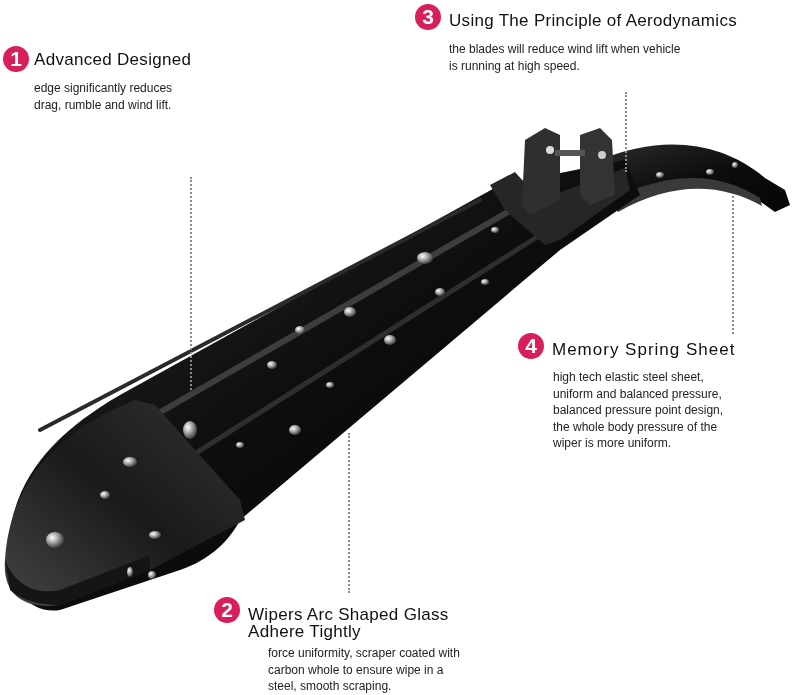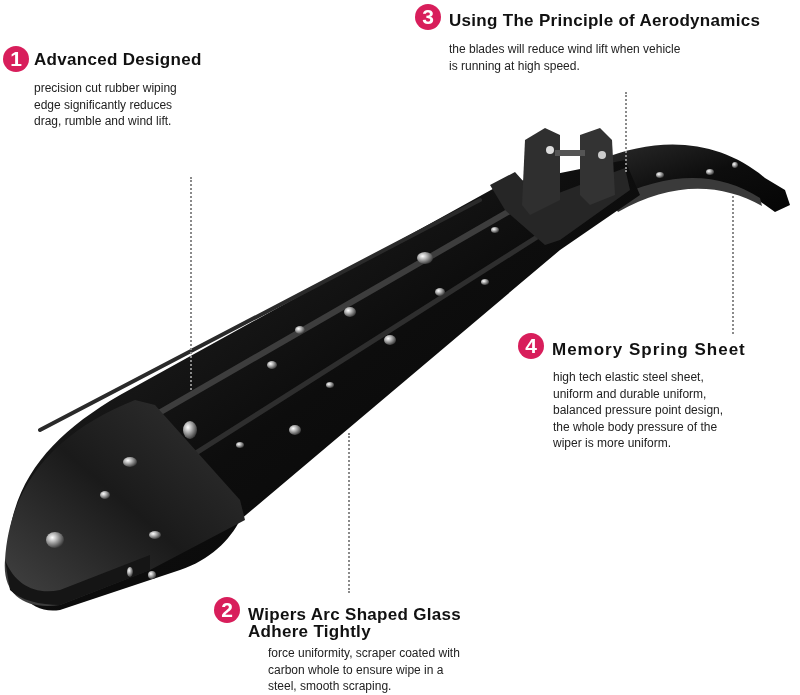--- a/index.html
+++ b/index.html
@@ -3,21 +3,21 @@
 <meta charset="utf-8">
 <style>
   html, body { margin:0; padding:0; background:#ffffff; }
   body { width:800px; height:695px; position:relative; overflow:hidden;
          font-family:"Liberation Sans", sans-serif; color:#1a1a1a; }
   .stage { position:absolute; left:0; top:0; width:800px; height:695px; }
   .feature { position:absolute; }
   .badge { position:absolute; width:26px; height:26px; border-radius:50%;
            background:#d81e5b; color:#fff; font-weight:bold; font-size:21px;
            line-height:26px; text-align:center; font-family:"Liberation Sans", sans-serif; }
-  .title { position:absolute; font-weight:bold; font-size:17px; letter-spacing:0.3px;
+  .title { position:absolute; font-weight:normal; font-size:17px; letter-spacing:0.3px;
            color:#111; white-space:nowrap; line-height:17px; }
   .desc { position:absolute; font-size:12px; line-height:16.5px; color:#222; }
   .desc div { white-space:nowrap; }
   .leader { position:absolute; width:0; border-left:2px dotted #8a8a8a; }
   svg.wiper { position:absolute; left:0; top:0; }
 </style>
 </head>
 <body>
 
 <div class="stage">
@@ -87,41 +87,40 @@
 
   <div class="leader" style="left:190px; top:177px; height:213px;"></div>
   <div class="leader" style="left:348px; top:433px; height:160px;"></div>
   <div class="leader" style="left:625px; top:92px; height:80px;"></div>
   <div class="leader" style="left:732px; top:196px; height:138px;"></div>
 
   <div class="feature" style="left:0; top:0;">
     <div class="badge" style="left:3px; top:46px;">1</div>
     <div class="title" style="left:34px; top:51px;">Advanced Designed</div>
     <div class="desc" style="left:34px; top:80px;">
-      <div>precision cut rubber wiping</div>
       <div>edge significantly reduces</div>
       <div>drag, rumble and wind lift.</div>
     </div>
   </div>
 
   <div class="feature" style="left:0; top:0;">
     <div class="badge" style="left:415px; top:4px;">3</div>
     <div class="title" style="left:449px; top:12px;">Using The Principle of Aerodynamics</div>
     <div class="desc" style="left:449px; top:41px;">
       <div>the blades will reduce wind lift when vehicle</div>
       <div>is running at high speed.</div>
     </div>
   </div>
 
   <div class="feature" style="left:0; top:0;">
     <div class="badge" style="left:518px; top:333px;">4</div>
     <div class="title" style="left:552px; top:341px; letter-spacing:1px;">Memory Spring Sheet</div>
     <div class="desc" style="left:553px; top:369px;">
       <div>high tech elastic steel sheet,</div>
-      <div>uniform and durable uniform,</div>
+      <div>uniform and balanced pressure,</div>
       <div>balanced pressure point design,</div>
       <div>the whole body pressure of the</div>
       <div>wiper is more uniform.</div>
     </div>
   </div>
 
   <div class="feature" style="left:0; top:0;">
     <div class="badge" style="left:214px; top:597px;">2</div>
     <div class="title" style="left:248px; top:606px;">Wipers Arc Shaped Glass</div>
     <div class="title" style="left:248px; top:623px;">Adhere Tightly</div>

